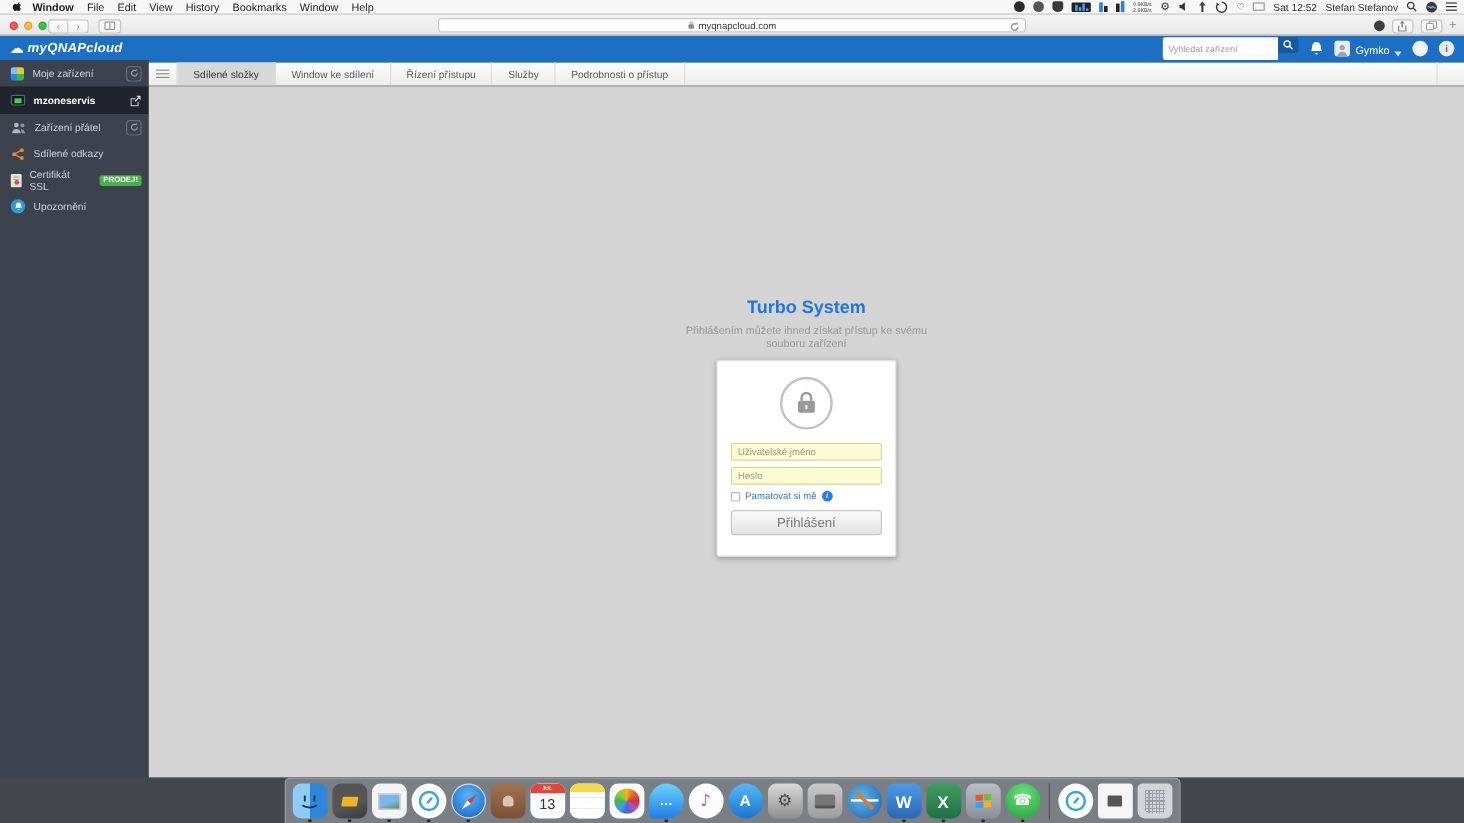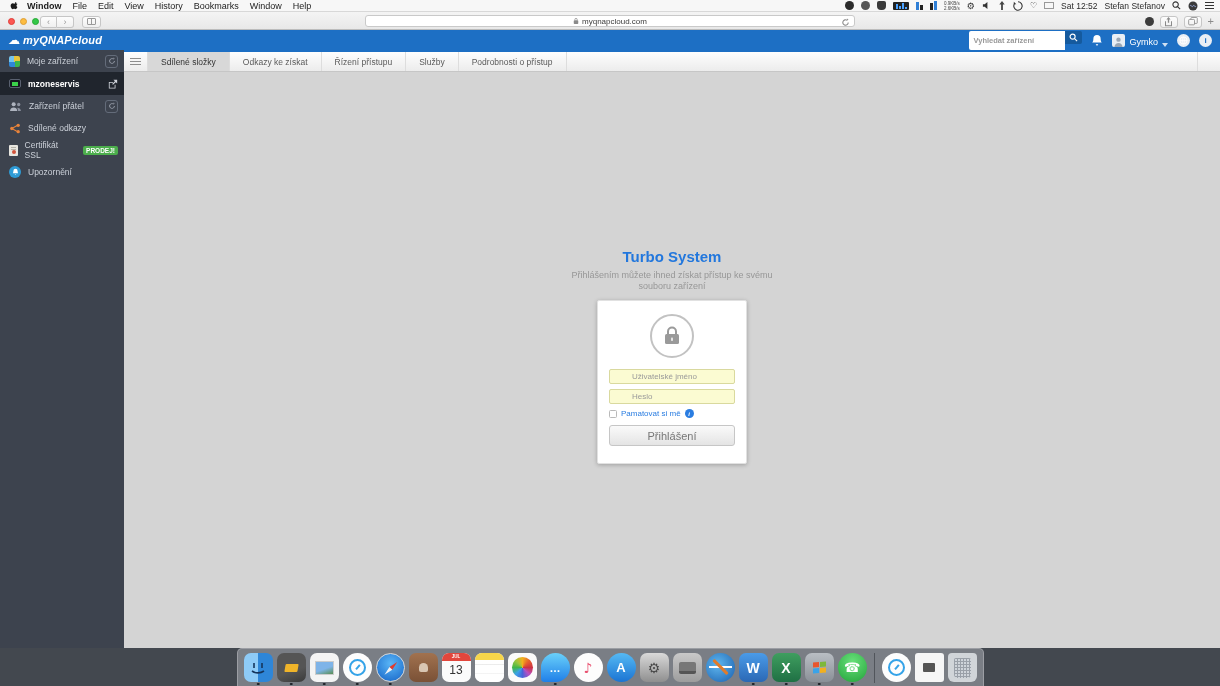--- a/index.html
+++ b/index.html
@@ -56,21 +56,21 @@
   .ext-circle { width:9px; height:9px; border-radius:50%; background:#3c3c3c; }
   .plus { color:#8b8b8b; font-size:11px; line-height:11px; }
 
   
   .appheader { position:absolute; left:0; top:30px; width:1220px; height:20px; background:#1d6fc4; display:flex; align-items:center; padding:0 8px; }
   .brand { display:flex; align-items:center; color:#fff; }
   .brand .cloud { font-size:12px; line-height:12px; margin-right:3px; }
   .brand .name { font-size:11px; font-weight:bold; font-style:italic; letter-spacing:0.2px; }
   .ah-right { margin-left:auto; display:flex; align-items:center; gap:9px; }
   .searchwrap { display:flex; }
-  .searchwrap input { width:96px; height:19px; border:none; border-radius:2px 0 0 2px; font-size:7.5px; padding:0 4px; color:#333; outline:none;font-weight:bold; }
+  .searchwrap input { width:96px; height:19px; border:none; border-radius:2px 0 0 2px; font-size:7.5px; padding:0 4px; color:#333; outline:none; }
   .searchwrap input::placeholder { color:#999; }
   .searchbtn { width:17px; height:13px; background:#155a9e; border-radius:0 2px 2px 0; display:flex; align-items:center; justify-content:center; border:none; }
   .acct { display:flex; align-items:flex-end; gap:4px; color:#fff; font-size:9px; }
   .avatar { width:13px; height:13px; background:#e9eef4; border-radius:2px; display:flex; align-items:flex-end; justify-content:center; overflow:hidden; }
   .caret { width:0; height:0; border-left:3px solid transparent; border-right:3px solid transparent; border-top:4px solid #cfe0f2; }
   .hicon-circle { width:13px; height:13px; border-radius:50%; background:#e9eef4; color:#1d6fc4; font-size:8px; font-weight:bold; display:flex; align-items:center; justify-content:center; }
 
   
   .sidebar { position:absolute; left:0; top:50px; width:124px; height:598px; background:#3d434e; }
   .srow { height:22px; display:flex; align-items:center; padding:0 6px 0 9px; color:#ccd1d9; font-size:8.5px; gap:7px; cursor:default; }
@@ -93,21 +93,21 @@
   .tab { padding:0 13px; display:flex; align-items:center; font-size:8.5px; color:#5a5a5a; border-right:1px solid #ddd; white-space:nowrap; }
   .tab.active { background:#d8d8d8; color:#333; }
   .tab-rdiv { margin-left:auto; width:1px; background:#ddd; margin-right:22px; }
 
   
   .content { position:absolute; left:124px; top:72px; width:1096px; height:576px; background:#d4d4d4; }
   .login-title { position:absolute; top:176px; left:0; width:100%; text-align:center; font-size:15px; font-weight:bold; color:#2277dd; }
   .login-sub { position:absolute; top:198px; left:50%; transform:translateX(-50%); width:216px; text-align:center; font-size:9px; line-height:11px; color:#979797; }
   .card { position:absolute; left:473px; top:228px; width:150px; height:164px; background:#fff; border:1px solid #e1e1e1; border-radius:2px; box-shadow:0 1px 4px rgba(0,0,0,0.25); padding:0 11px; }
   .lockcircle { width:44px; height:44px; border:2.5px solid #c2c2c2; border-radius:50%; margin:13px auto 11px auto; display:flex; align-items:center; justify-content:center; }
-  .field { display:block; width:100%; height:15px; background:#fbfbd2; border:1px solid #d9d99e; border-radius:2px; font-size:8px; color:#444; padding:0 22px; margin-bottom:5px; outline:none; font-family:"Liberation Sans",sans-serif; }
+  .field { display:block; width:100%; height:15px; background:#fbfbd2; border:1px solid #d9d99e; border-radius:2px; font-size:8px; color:#444; padding:0 5px; margin-bottom:5px; outline:none; font-family:"Liberation Sans",sans-serif; }
   .field::placeholder { color:#9a9a9a; }
   .rememberrow { display:flex; align-items:flex-end; gap:4px; margin:2px 0 7px 0; }
   .cb { width:8px; height:8px; border:1px solid #b9b9b9; border-radius:1.5px; background:#fff; }
   .rememberlabel { font-size:8px; color:#2a7de1; }
   .infodot { width:9px; height:9px; border-radius:50%; background:#2a7de1; color:#fff; font-size:6px; font-weight:bold; display:flex; align-items:center; justify-content:center; font-style:italic; }
   .loginbtn { width:100%; height:21px; background:linear-gradient(#fafafa,#e4e4e4); border:1px solid #c6c6c6; border-radius:3px; font-size:11px; color:#777; font-family:"Liberation Sans",sans-serif; }
 
   
   .desktop { position:absolute; left:0; top:648px; width:1220px; height:38px; background:#43484f; display:flex; justify-content:center; }
   .dock { height:38px; background:rgba(200,203,209,0.42); border:1px solid rgba(255,255,255,0.25); border-bottom:none; border-radius:5px 5px 0 0; display:flex; align-items:center; padding:0 5px; gap:2px; }
@@ -383,21 +383,21 @@
     </div>
   </div>
 
   <div class="tabbar">
     <div class="hamb">
         <i></i>
         <i></i>
         <i></i>
       </div>
     <div class="tab active">Sdílené složky</div>
-    <div class="tab">Odkazy ke získat</div>
+    <div class="tab">Window ke sdílení</div>
     <div class="tab">Řízení přístupu</div>
     <div class="tab">Služby</div>
     <div class="tab">Podrobnosti o přístup</div>
     <div class="tab-rdiv"></div>
   </div>
 
   <div class="content">
     <div class="login-title">Turbo System</div>
     <div class="login-sub">Přihlášením můžete ihned získat přístup ke svému souboru zařízení</div>
     <div class="card">

